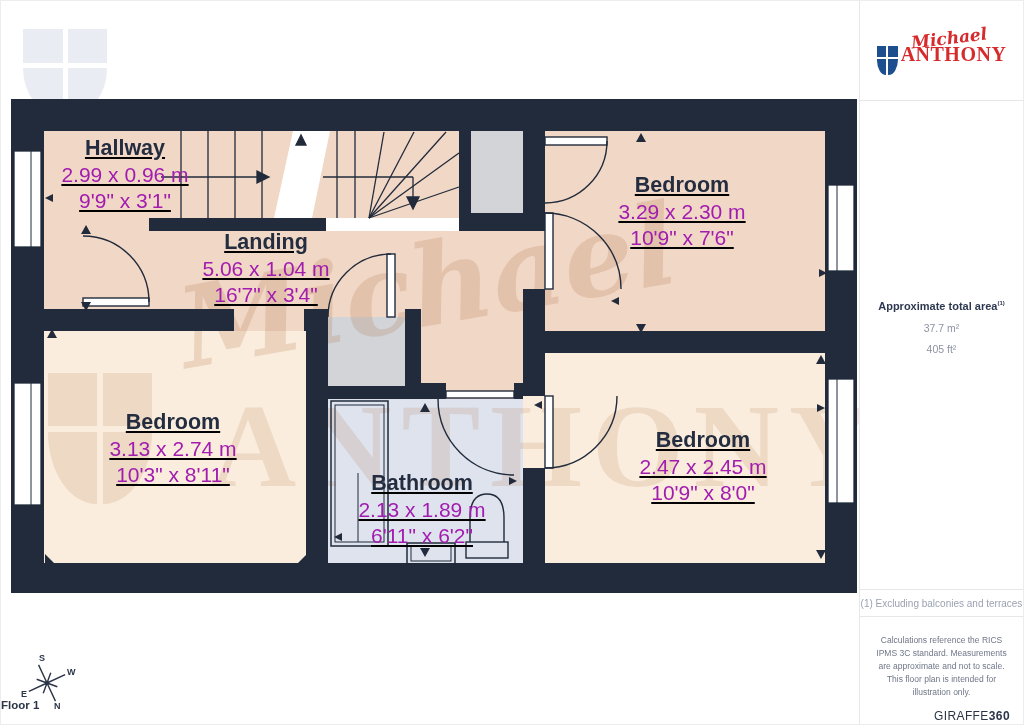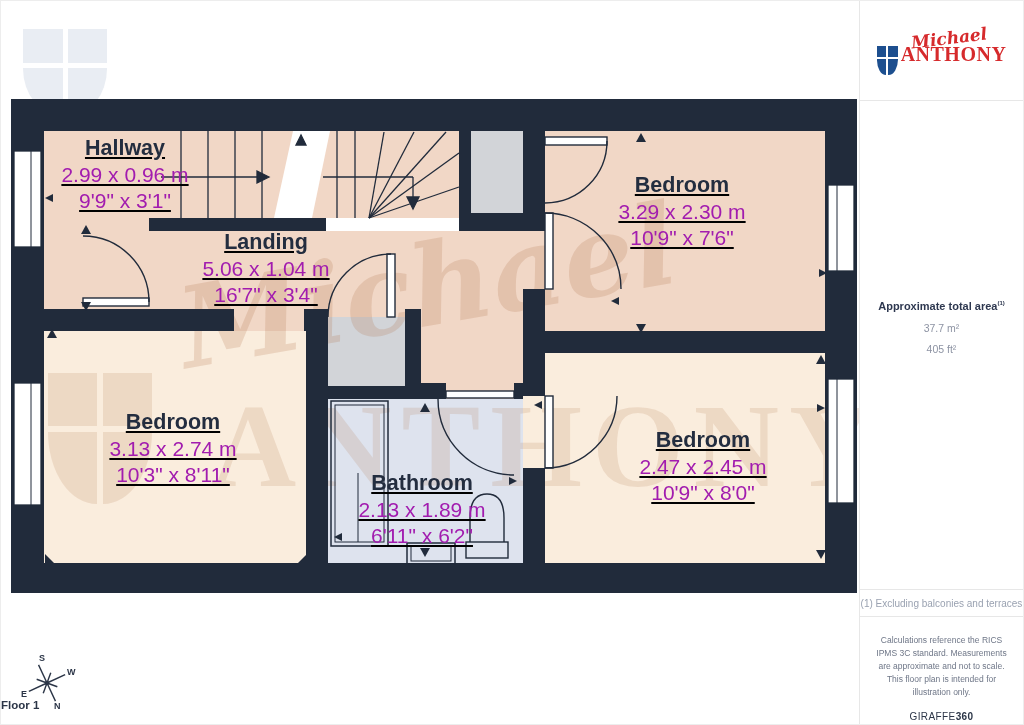--- a/index.html
+++ b/index.html
@@ -50,21 +50,21 @@
   .sb-main{height:488px;display:flex;flex-direction:column;align-items:center;
      justify-content:center;}
   .sb-h{font-size:11px;font-weight:bold;color:#2e3850;margin-top:-30px;}
   .sb-h sup{font-size:6px;}
   .sb-v{font-size:10.5px;color:#8d93a3;line-height:21px;margin-top:6px;
      text-align:center;}
   .sb-foot{height:27px;border-top:1px solid #e7e7e7;display:flex;
      align-items:center;justify-content:center;font-size:10px;color:#9aa2b1;}
   .sb-disc{border-top:1px solid #e7e7e7;padding:17px 13px 16px 13px;text-align:center;
      font-size:8.5px;color:#6e7687;line-height:13px;}
-  .giraffe{margin-top:11px;font-size:10px;color:#2b3547;letter-spacing:0.4px;}
+  .giraffe{margin-top:11px;font-size:12px;color:#2b3547;letter-spacing:0.4px;text-align:right;}
   .giraffe b{font-weight:bold;}
 </style>
 </head>
 <body>
 
 <div class="page">
 
   <div class="plan">
 
     <svg class="layer" width="862" height="725" viewBox="0 0 862 725">

